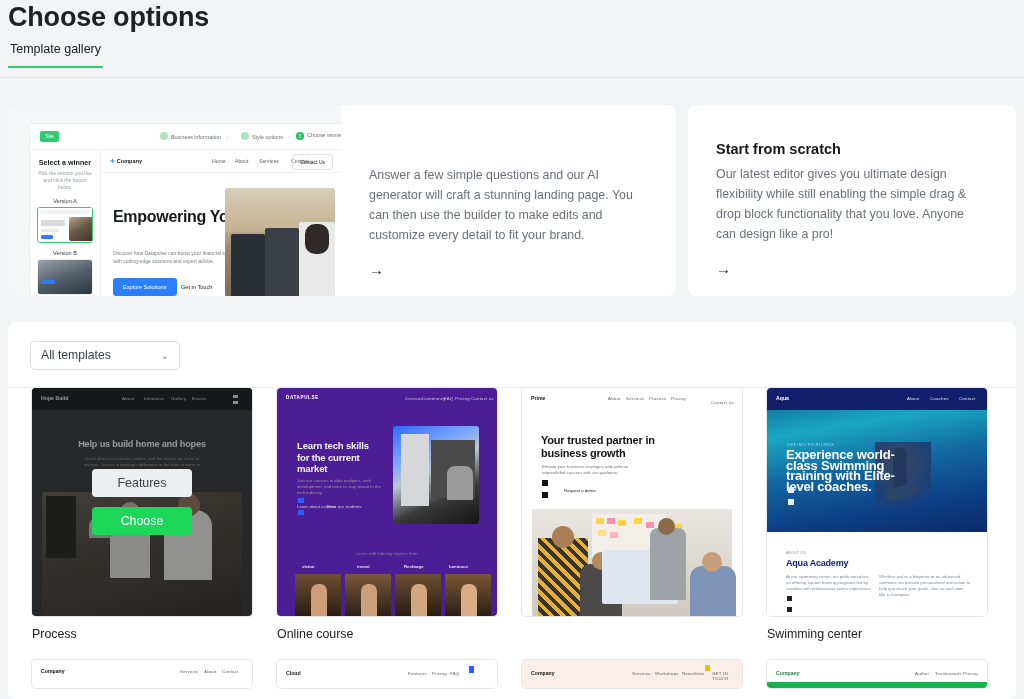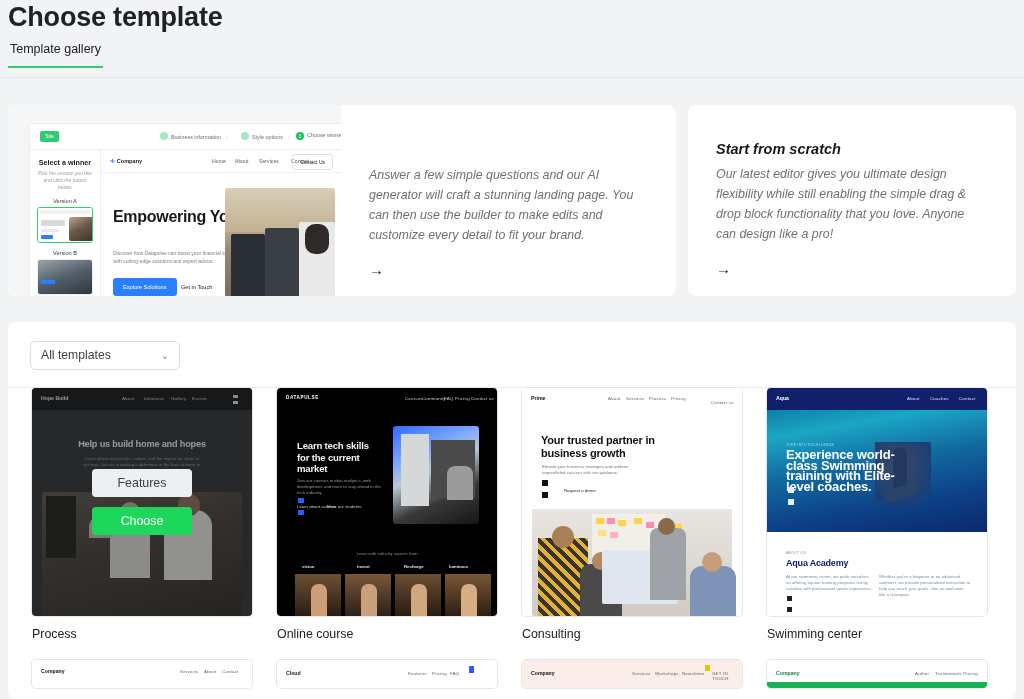--- a/index.html
+++ b/index.html
@@ -35,21 +35,21 @@
     position:absolute; top:0; height:191px; background:#fff; border-radius:8px;
     overflow:hidden;
   }
   .promo-left{ left:0; width:668px; display:flex; }
   .promo-right{ left:680px; width:328px; }
 
   .promo-thumb{
     width:333px; height:191px; position:relative; overflow:hidden;
     background:#fff; flex:0 0 333px;
   }
-  .promo-copy{ padding:60px 26px 0 28px; flex:1 1 auto;font-style:italic; }
+  .promo-copy{ padding:60px 26px 0 28px; flex:1 1 auto; }
   .promo-right .promo-copy{ padding:36px 24px 0 28px; }
   .promo-h{ font-size:14.5px; font-weight:700; color:#18191b; margin-bottom:7px; }
   .promo-p{ font-size:12.4px; line-height:20px; color:#6b7076; max-width:282px; }
   .promo-arrow{
     margin-top:16px; font-size:15px; color:#202124; width:18px; cursor:pointer;
   }
 
   
   .mock{ position:absolute; inset:0; background:#f5f6f7; }
   .mock-shell{ position:absolute; left:22px; top:19px; right:0; bottom:0; background:#fff;
@@ -127,21 +127,21 @@
   .sc-p{ position:absolute; font-size:4.3px; line-height:6px; }
   .sq{ position:absolute; width:7px; height:7px; }
 
   
   .ph{ position:absolute; }
   .row2 .tshot{ height:28px; }
 </style>
 </head>
 <body>
 
-<div class="page-title">Choose template</div>
+<div class="page-title">Choose options</div>
 
 <div class="tabbar">
   <div class="tab">Template gallery</div>
 </div>
 
 <div class="promo-row">
 
   <div class="promo-card promo-left">
     <div class="promo-thumb">
       <div class="mock">
@@ -255,21 +255,21 @@
         <div class="hover-overlay">
           <div class="btn-preview">Features</div>
           <div class="btn-choose">Choose</div>
         </div>
       </div>
       <div class="tlabel">Process</div>
     </div>
 
     <div class="tcard" style="left:269px; top:0px;">
       <div class="tshot">
-        <div class="sc" style="background:#000000">
+        <div class="sc" style="background:#4c1d95">
           <div class="sc-logo" style="color:#fff;font-size:4.6px;letter-spacing:.6px">DATAPULSE</div>
           <div class="sc-links" style="left:128px;color:#cfcfcf">Courses</div>
           <div class="sc-links" style="left:145px;color:#cfcfcf">Community</div>
           <div class="sc-links" style="left:167px;color:#cfcfcf">FAQ</div>
           <div class="sc-links" style="left:178px;color:#cfcfcf">Pricing</div>
           <div class="sc-links" style="left:194px;color:#cfcfcf">Contact us</div>
           <div class="sc-h" style="left:20px;width:84px;top:52px;font-size:9.6px;color:#f2f2f2;line-height:11.5px">Learn tech skills for the current market</div>
           <div class="sc-p" style="left:20px;width:84px;top:90px;color:#9a9a9a">Join our courses in data analytics, web development, and more to stay ahead in the tech industry.</div>
           <div class="sq" style="left:21px;top:110px;background:#2b5cff;width:6px;height:5px"></div>
           <div class="sc-p" style="left:20px;top:116px;color:#cfcfcf">Learn about courses</div>
@@ -327,21 +327,20 @@
           <div class="ph" style="left:30px;top:138px;width:22px;height:22px;background:#a97f55;border-radius:50%"></div>
           <div class="ph" style="left:58px;top:176px;width:42px;height:52px;background:#4c4a49;border-radius:10px 10px 0 0"></div>
           <div class="ph" style="left:70px;top:164px;width:18px;height:18px;background:#b08a61;border-radius:50%"></div>
           <div class="ph" style="left:80px;top:162px;width:76px;height:54px;background:#dfe6ef;border-radius:2px"></div>
           <div class="ph" style="left:128px;top:140px;width:36px;height:72px;background:#9fa3a8;border-radius:8px 8px 0 0"></div>
           <div class="ph" style="left:136px;top:130px;width:17px;height:17px;background:#8a6a4b;border-radius:50%"></div>
           <div class="ph" style="left:168px;top:178px;width:46px;height:50px;background:#7d94b6;border-radius:12px 12px 0 0"></div>
           <div class="ph" style="left:180px;top:164px;width:20px;height:20px;background:#c79e79;border-radius:50%"></div>
         </div>
       </div>
-      <div class="tlabel">Consulting</div>
     </div>
 
     <div class="tcard" style="left:759px; top:0px;">
       <div class="tshot">
         <div class="sc" style="background:#fff">
           <div class="sc-nav" style="background:#12206b"></div>
           <div class="sc-logo" style="color:#fff">Aqua</div>
           <div class="sc-links" style="left:140px;color:#dfe3f2">About</div>
           <div class="sc-links" style="left:163px;color:#dfe3f2">Coaches</div>
           <div class="sc-links" style="left:192px;color:#dfe3f2">Contact</div>

